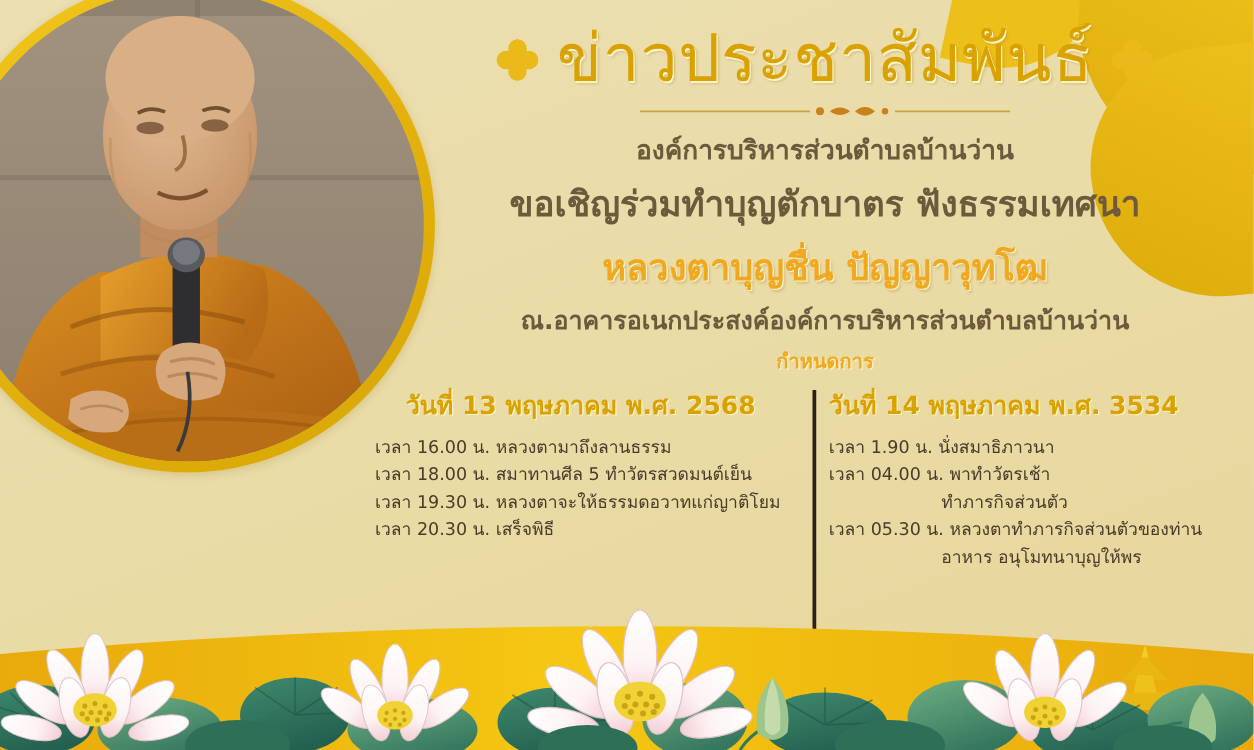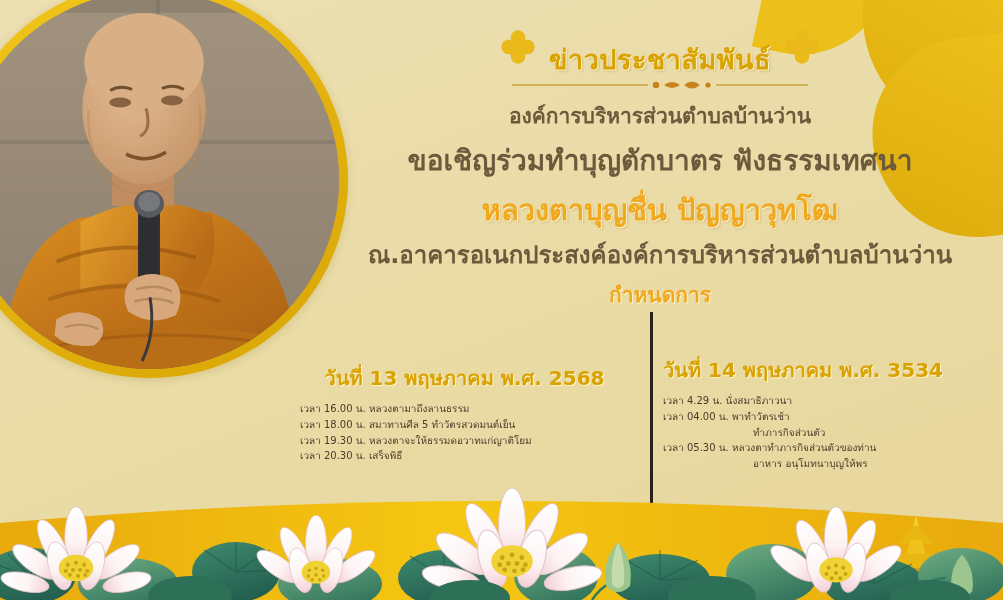--- a/index.html
+++ b/index.html
@@ -68,79 +68,77 @@
     position:absolute;
     left:330px; top:18px;
     width:660px;
     text-align:center;
   }
   .title-row {
     display:flex; align-items:center; justify-content:center; gap:14px;
   }
   .quatrefoil { width:34px; height:34px; flex:0 0 auto; }
   .main-title {
-    font-size:27px; font-weight:bold; letter-spacing:.5px;
+    font-size:53px; font-weight:normal; letter-spacing:.5px;
     color:#d9a200;
     text-shadow: 1px 1px 0 #fff4c9, 2px 2px 2px rgba(140,100,0,.25);
     line-height:1.15;
     white-space:nowrap;
-    margin-top:26px;
   }
   .title-rule { margin:3px auto 8px; width:300px; height:14px; display:block; }
 
   .org-line {
     font-size:21px; font-weight:bold; color:#6d5a3c;
     line-height:1.55; margin-top:2px;
   }
   .invite-line {
     font-size:28px; font-weight:bold; color:#6d5a3c;
     line-height:1.6; margin-top:6px;
   }
   .monk-name {
     font-size:29px; font-weight:bold; color:#f0a81e;
     text-shadow: 1px 1px 0 #fff3cd, 2px 2px 2px rgba(150,95,0,.22);
     line-height:1.45; margin-top:6px;
   }
   .venue-line {
-    font-size:24px; font-weight:bold; color:#6d5a3c;
+    font-size:20px; font-weight:bold; color:#6d5a3c;
     line-height:1.55; margin-top:6px;
   }
   .schedule-word {
-    font-size:21px; font-weight:bold; color:#f0a81e;
+    font-size:16px; font-weight:bold; color:#f0a81e;
     text-shadow: 1px 1px 0 #fff3cd;
     line-height:1.5; margin-top:5px;
   }
 
   
   .cols {
     position:absolute;
     left:300px; top:308px;
     width:690px; height:210px;
     display:flex;
-    align-items:center;
   }
   .col { position:relative; }
   .col-left  { width:345px; padding-right:16px; }
   .col-right { width:345px; padding-left:18px; }
   .divider {
     position:absolute;
     left:350px; top:4px;
     width:3px; height:192px;
     background:#2b2118;
   }
   .day-head {
     font-size:20px; font-weight:bold; color:#d9a200;
     text-shadow: 1px 1px 0 #fff4c9;
     margin-bottom:7px;
     white-space:nowrap;
   }
   .col-left .day-head  { text-align:center; }
   .col-right .day-head { text-align:left; }
   .item {
-    font-size:10px; color:#4a3b2a;
+    font-size:14px; color:#4a3b2a;
     line-height:1.58;
     white-space:nowrap;
   }
   .item .cont { display:block; padding-left:90px; }
 
   
   .lotus-band {
     position:absolute;
     left:0; bottom:0;
     width:1003px; height:120px;
@@ -286,21 +284,21 @@
       <div class="item">
         <span>เวลา 20.30 น. เสร็จพิธี</span>
       </div>
     </div>
 
     <div class="divider"></div>
 
     <div class="col col-right">
       <div class="day-head">วันที่ 14 พฤษภาคม พ.ศ. 3534</div>
       <div class="item">
-        <span>เวลา 4.29 น. นั่งสมาธิภาวนา</span>
+        <span>เวลา 1.90 น. นั่งสมาธิภาวนา</span>
       </div>
       <div class="item">
         <span>เวลา 04.00 น. พาทำวัตรเช้า</span>
       </div>
       <div class="item">
         <span class="cont">ทำภารกิจส่วนตัว</span>
       </div>
       <div class="item">
         <span>เวลา 05.30 น. หลวงตาทำภารกิจส่วนตัวของท่าน</span>
       </div>

